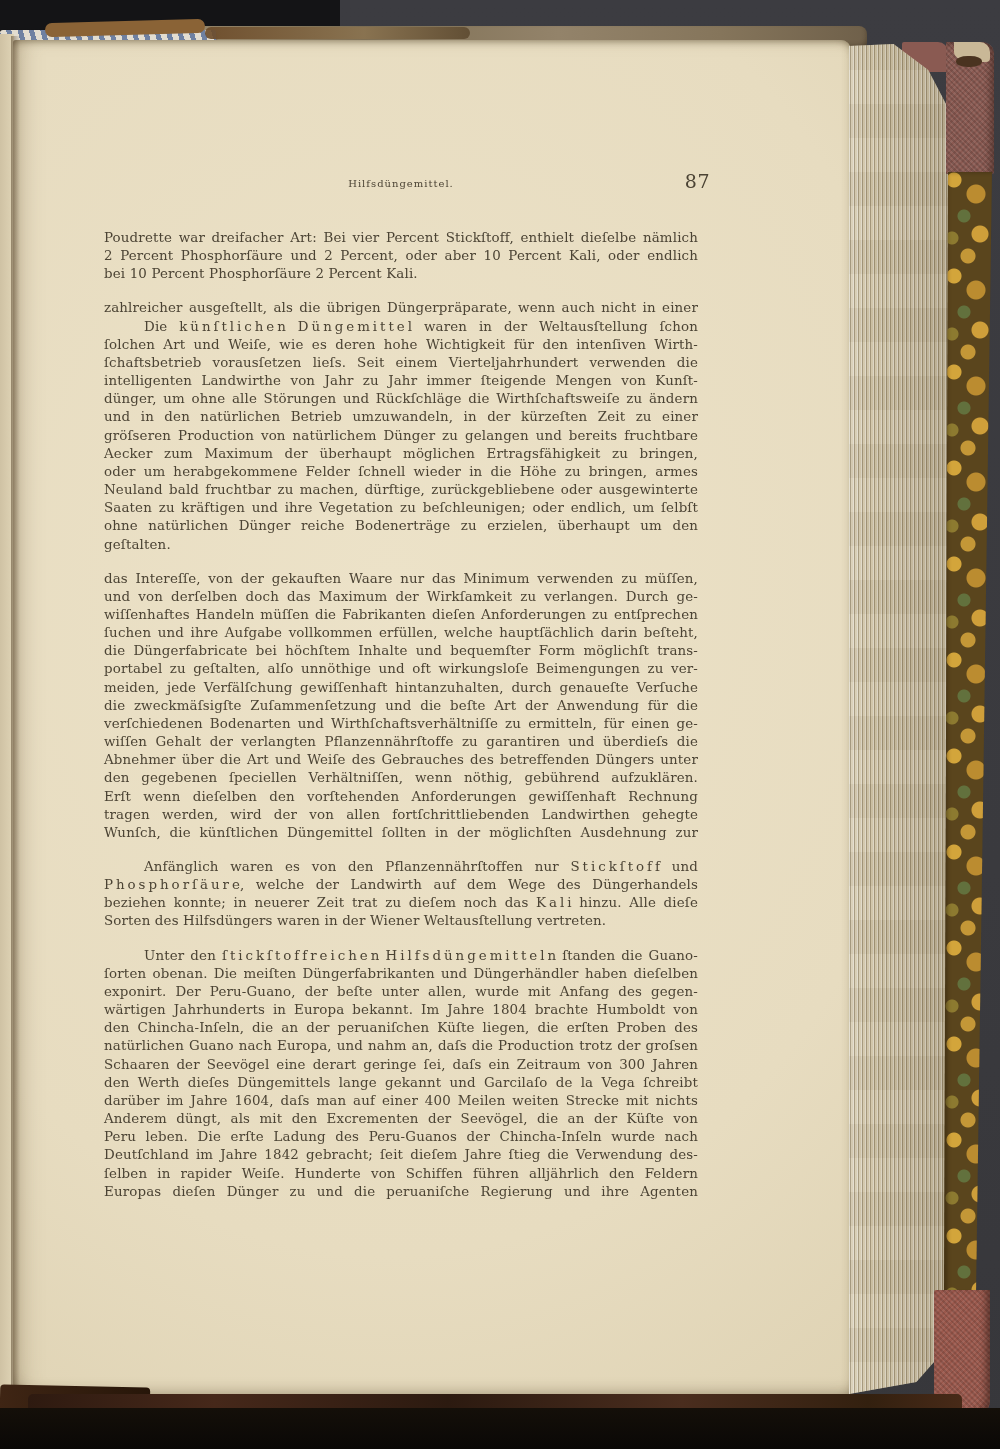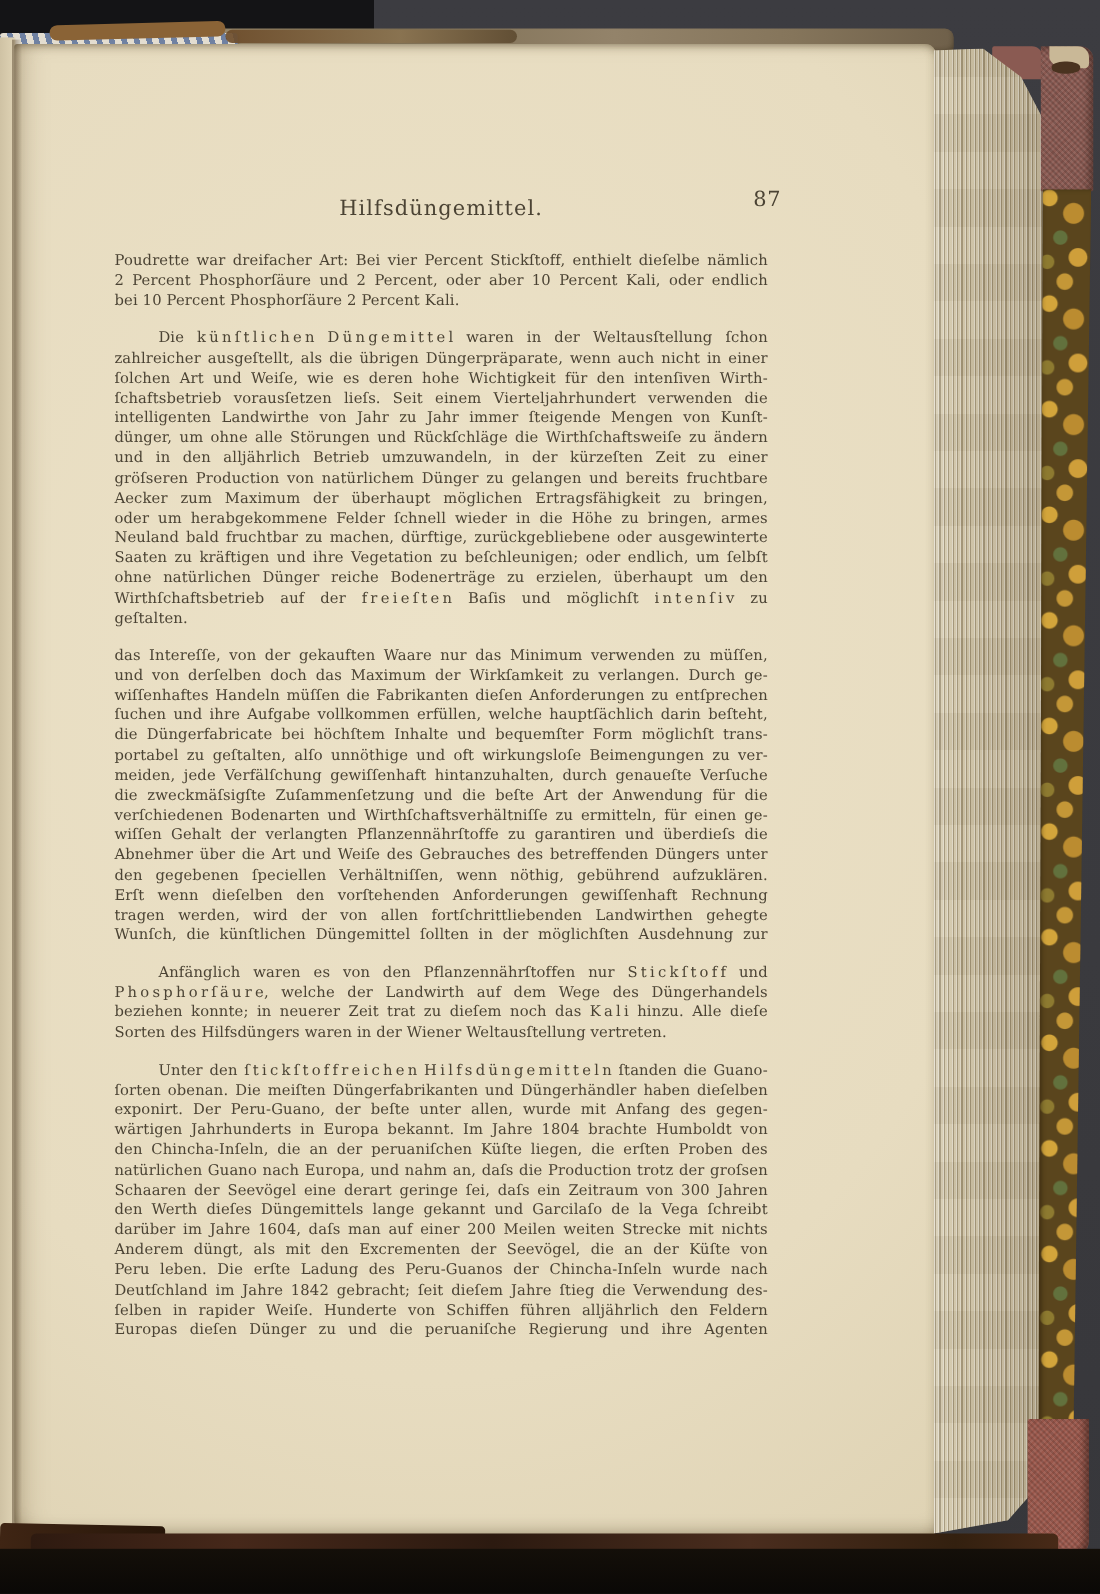--- a/index.html
+++ b/index.html
@@ -26,21 +26,21 @@
     border-radius:3px 10px 8px 16px;
     background:radial-gradient(120% 90% at 45% 40%,#ece2c8 0%,#e7dcc0 55%,#dfd3b4 80%,#d3c5a2 100%);
     box-shadow:inset 0 7px 9px -6px rgba(70,55,30,.55),
                inset 0 -12px 16px -10px rgba(70,55,30,.5),
                inset 16px 0 26px -14px rgba(100,78,45,.5),
                inset -6px 0 10px -6px rgba(100,80,45,.25);}
   .gutter-crease{position:absolute;left:11px;top:36px;width:9px;height:1362px;
     background:linear-gradient(90deg,rgba(86,68,44,.55),rgba(86,68,44,0));}
   .page-header{position:absolute;left:75px;top:130px;width:626px;height:34px;}
   .running-title{position:absolute;left:0;right:0;top:8px;text-align:center;
-    font-size:19px;letter-spacing:1px;color:#4b4334;}
+    font-size:10px;letter-spacing:1px;color:#4b4334;}
   .page-number{position:absolute;right:4px;top:0;font-size:19px;letter-spacing:.5px;color:#4b4334;}
   .text-block{position:absolute;left:75px;top:173px;width:626px;color:#4b4334;}
   .para{margin:16px;}
   .line{font-size:13.4px;line-height:18.16px;letter-spacing:.15px;
     text-align:justify;text-align-last:justify;}
   .line.short{text-align-last:left;}
   .line.first{text-indent:40px;}
   .leather-ext{position:absolute;left:902px;top:42px;width:46px;height:30px;
     background:#8a5a52;border-radius:2px 10px 0 0;}
   .fore-edge{position:absolute;left:849px;top:44px;width:99px;height:1352px;
@@ -99,34 +99,33 @@
       <div class="running-title">Hilfsdüngemittel.</div>
       <div class="page-number">87</div>
     </div>
     <div class="text-block">
         <div class="para">
           <div class="line">Poudrette war dreifacher Art: Bei vier Percent Stickſtoff, enthielt dieſelbe nämlich</div>
           <div class="line">2 Percent Phosphorſäure und 2 Percent, oder aber 10 Percent Kali, oder endlich</div>
           <div class="line short">bei 10 Percent Phosphorſäure 2 Percent Kali.</div>
         </div>
         <div class="para">
+          <div class="line">zahlreicher ausgeſtellt, als die übrigen Düngerpräparate, wenn auch nicht in einer</div>
           <div class="line first">Die k ü n ſ t l i c h e n D ü n g e m i t t e l waren in der Weltausſtellung ſchon</div>
-          <div class="line">zahlreicher ausgeſtellt, als die übrigen Düngerpräparate, wenn auch nicht in einer</div>
           <div class="line">ſolchen Art und Weiſe, wie es deren hohe Wichtigkeit für den intenſiven Wirth-</div>
           <div class="line">ſchaftsbetrieb vorausſetzen lieſs. Seit einem Vierteljahrhundert verwenden die</div>
           <div class="line">intelligenten Landwirthe von Jahr zu Jahr immer ſteigende Mengen von Kunſt-</div>
           <div class="line">dünger, um ohne alle Störungen und Rückſchläge die Wirthſchaftsweiſe zu ändern</div>
-          <div class="line">und in den alljährlich Betrieb umzuwandeln, in der kürzeſten Zeit zu einer</div>
+          <div class="line">und in den natürlichen Betrieb umzuwandeln, in der kürzeſten Zeit zu einer</div>
           <div class="line">gröſseren Production von natürlichem Dünger zu gelangen und bereits fruchtbare</div>
           <div class="line">Aecker zum Maximum der überhaupt möglichen Ertragsfähigkeit zu bringen,</div>
           <div class="line">oder um herabgekommene Felder ſchnell wieder in die Höhe zu bringen, armes</div>
           <div class="line">Neuland bald fruchtbar zu machen, dürftige, zurückgebliebene oder ausgewinterte</div>
           <div class="line">Saaten zu kräftigen und ihre Vegetation zu beſchleunigen; oder endlich, um ſelbſt</div>
           <div class="line">ohne natürlichen Dünger reiche Bodenerträge zu erzielen, überhaupt um den</div>
-          <div class="line">Wirthſchaftsbetrieb auf der f r e i e ſ t e n Baſis und möglichſt i n t e n ſ i v zu</div>
           <div class="line short">geſtalten.</div>
         </div>
         <div class="para">
           <div class="line">das Intereſſe, von der gekauften Waare nur das Minimum verwenden zu müſſen,</div>
           <div class="line">und von derſelben doch das Maximum der Wirkſamkeit zu verlangen. Durch ge-</div>
           <div class="line">wiſſenhaftes Handeln müſſen die Fabrikanten dieſen Anforderungen zu entſprechen</div>
           <div class="line">ſuchen und ihre Aufgabe vollkommen erfüllen, welche hauptſächlich darin beſteht,</div>
           <div class="line">die Düngerfabricate bei höchſtem Inhalte und bequemſter Form möglichſt trans-</div>
           <div class="line">portabel zu geſtalten, alſo unnöthige und oft wirkungsloſe Beimengungen zu ver-</div>
           <div class="line">meiden, jede Verfälſchung gewiſſenhaft hintanzuhalten, durch genaueſte Verſuche</div>
@@ -147,21 +146,21 @@
         </div>
         <div class="para">
           <div class="line first">Unter den ſ t i c k ſ t o f f r e i c h e n H i l f s d ü n g e m i t t e l n ſtanden die Guano-</div>
           <div class="line">ſorten obenan. Die meiſten Düngerfabrikanten und Düngerhändler haben dieſelben</div>
           <div class="line">exponirt. Der Peru-Guano, der beſte unter allen, wurde mit Anfang des gegen-</div>
           <div class="line">wärtigen Jahrhunderts in Europa bekannt. Im Jahre 1804 brachte Humboldt von</div>
           <div class="line">den Chincha-Inſeln, die an der peruaniſchen Küſte liegen, die erſten Proben des</div>
           <div class="line">natürlichen Guano nach Europa, und nahm an, daſs die Production trotz der groſsen</div>
           <div class="line">Schaaren der Seevögel eine derart geringe ſei, daſs ein Zeitraum von 300 Jahren</div>
           <div class="line">den Werth dieſes Düngemittels lange gekannt und Garcilaſo de la Vega ſchreibt</div>
-          <div class="line">darüber im Jahre 1604, daſs man auf einer 200 Meilen weiten Strecke mit nichts</div>
+          <div class="line">darüber im Jahre 1604, daſs man auf einer 400 Meilen weiten Strecke mit nichts</div>
           <div class="line">Anderem düngt, als mit den Excrementen der Seevögel, die an der Küſte von</div>
           <div class="line">Peru leben. Die erſte Ladung des Peru-Guanos der Chincha-Inſeln wurde nach</div>
           <div class="line">Deutſchland im Jahre 1842 gebracht; ſeit dieſem Jahre ſtieg die Verwendung des-</div>
           <div class="line">ſelben in rapider Weiſe. Hunderte von Schiffen führen alljährlich den Feldern</div>
           <div class="line">Europas dieſen Dünger zu und die peruaniſche Regierung und ihre Agenten</div>
         </div>
       </div>
   </div>
 
   <div class="gutter-crease"></div>

